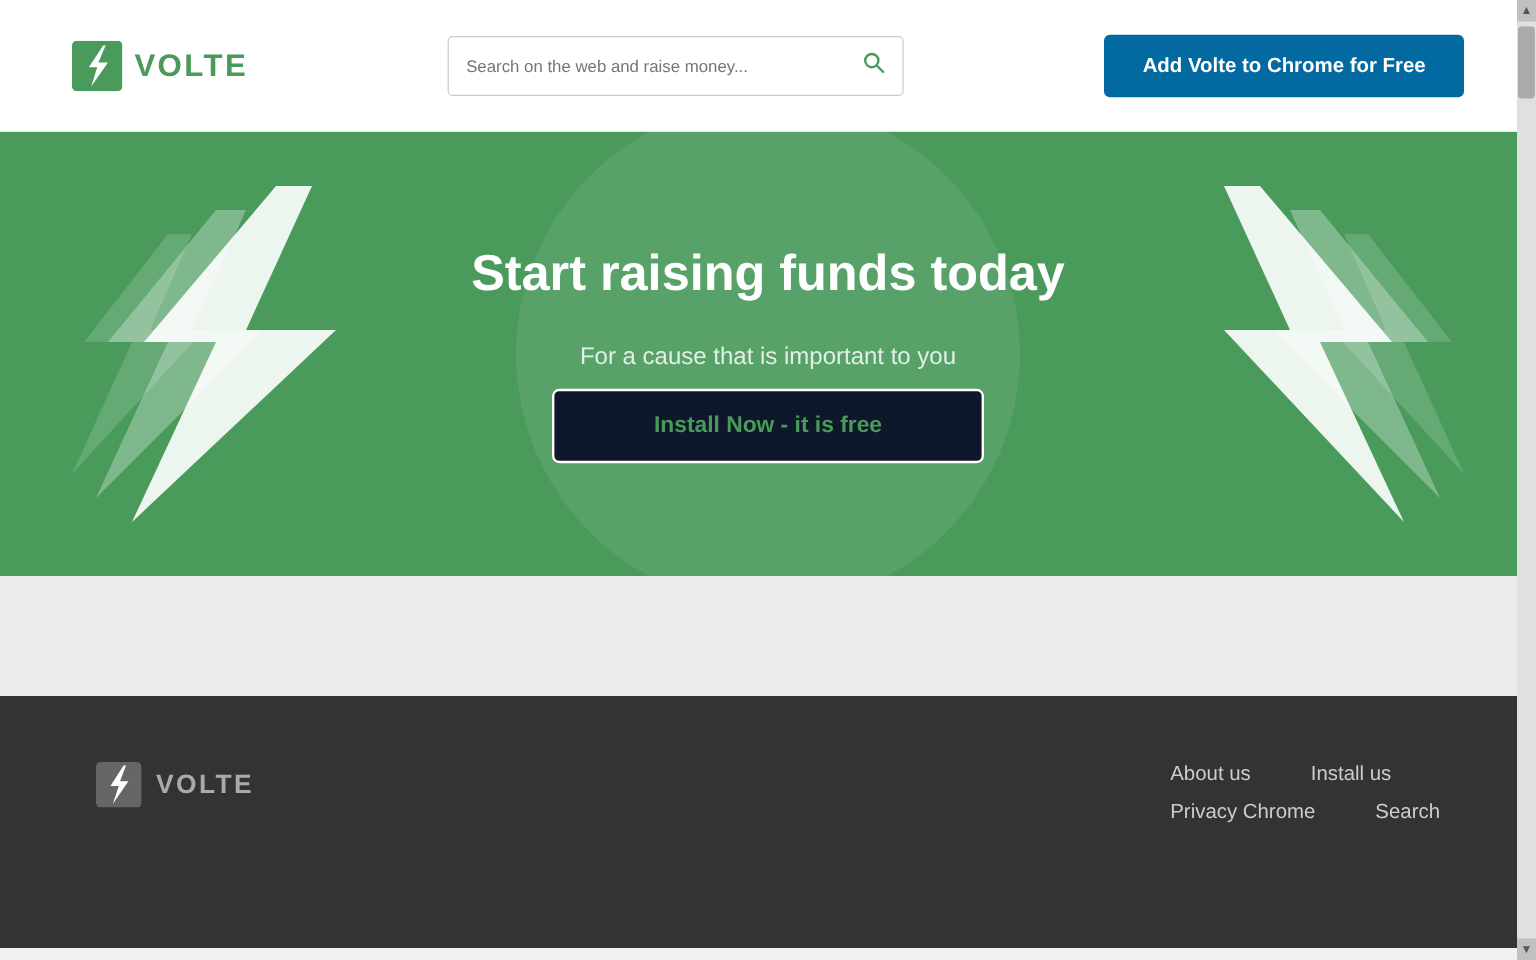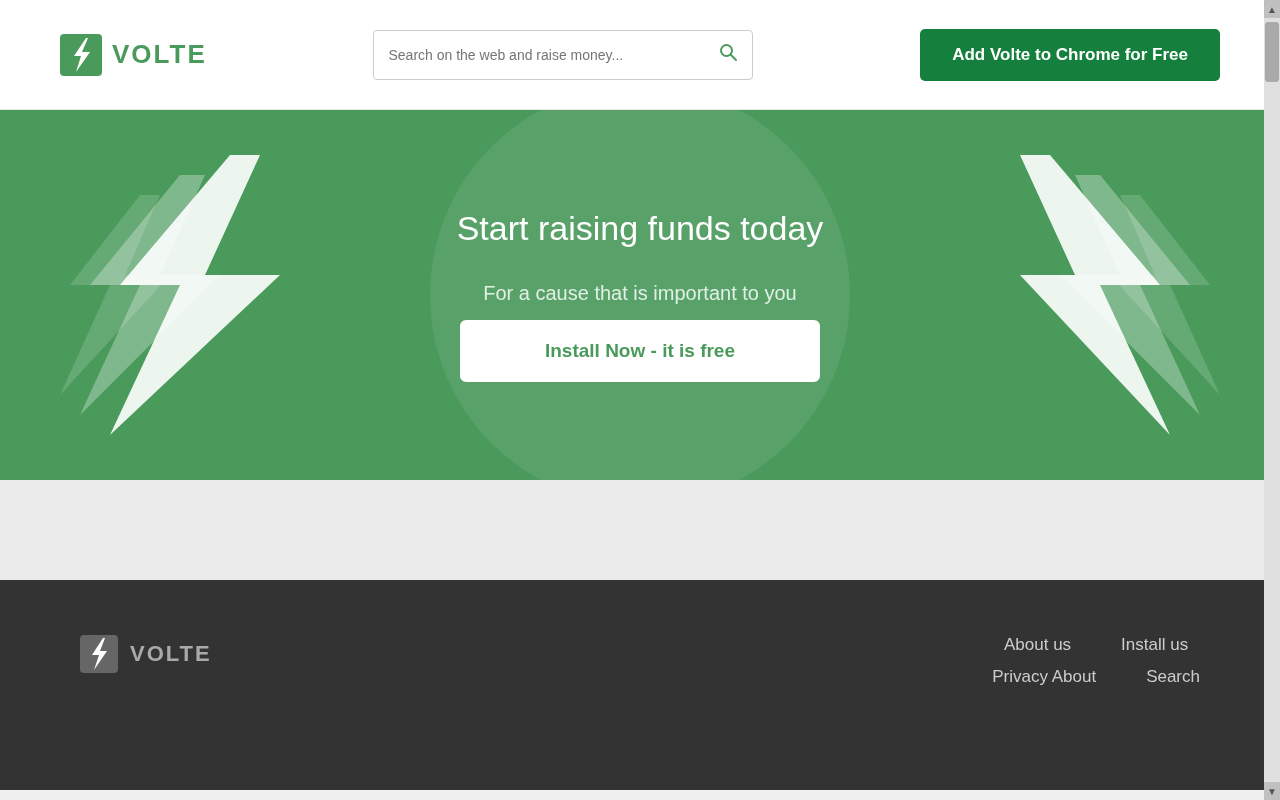--- a/index.html
+++ b/index.html
@@ -47,21 +47,21 @@
       font-size: 14px;
       color: #666;
       background: transparent;
     }
     .search-icon {
       color: #4a9a5c;
       font-size: 18px;
       cursor: pointer;
     }
     .cta-button {
-      background: #15803d;
+      background: #0369a1;
       color: #fff;
       border: none;
       border-radius: 5px;
       padding: 16px 32px;
       font-size: 17px;
       font-weight: 600;
       cursor: pointer;
       white-space: nowrap;
     }
 
@@ -107,33 +107,33 @@
       left: 50%;
       transform: translate(-50%, -50%);
     }
 
     .hero-content {
       position: relative;
       z-index: 2;
       text-align: center;
     }
     .hero-title {
-      font-size: 34px;
-      font-weight: 400;
+      font-size: 42px;
+      font-weight: 700;
       color: #ffffff;
       margin-bottom: 34px;
     }
     .hero-subtitle {
       font-size: 20px;
       color: #e0f0e5;
       margin-bottom: 15px;
       font-weight: 400;
     }
     .install-button {
-      background: #ffffff;
+      background: #0f172a;
       color: #4a9a5c;
       border: 2px solid #ffffff;
       border-radius: 6px;
       padding: 18px 68px;
       font-size: 19px;
       font-weight: 600;
       cursor: pointer;
       display: inline-block;
       min-width: 360px;
     }
@@ -165,21 +165,21 @@
     .footer-logo-text {
       font-size: 22px;
       font-weight: 700;
       color: #aaaaaa;
       letter-spacing: 2px;
     }
     .footer-links {
       display: flex;
       flex-direction: column;
       gap: 12px;
-      align-items: center;
+      align-items: flex-start;
     }
     .footer-links-row {
       display: flex;
       gap: 50px;
     }
     .footer-link {
       color: #cccccc;
       font-size: 17px;
       text-decoration: none;
       cursor: pointer;
@@ -290,21 +290,21 @@
     </svg>
     <span class="footer-logo-text">VOLTE</span>
   </div>
 
   <div class="footer-links">
     <div class="footer-links-row">
       <a class="footer-link">About us</a>
       <a class="footer-link">Install us</a>
     </div>
     <div class="footer-links-row">
-      <a class="footer-link">Privacy About</a>
+      <a class="footer-link">Privacy Chrome</a>
       <a class="footer-link">Search</a>
     </div>
   </div>
 </footer>
 
 <div class="scrollbar">
   <div class="scrollbar-arrow">▲</div>
   <div class="scrollbar-track">
     <div class="scrollbar-thumb"></div>
   </div>

